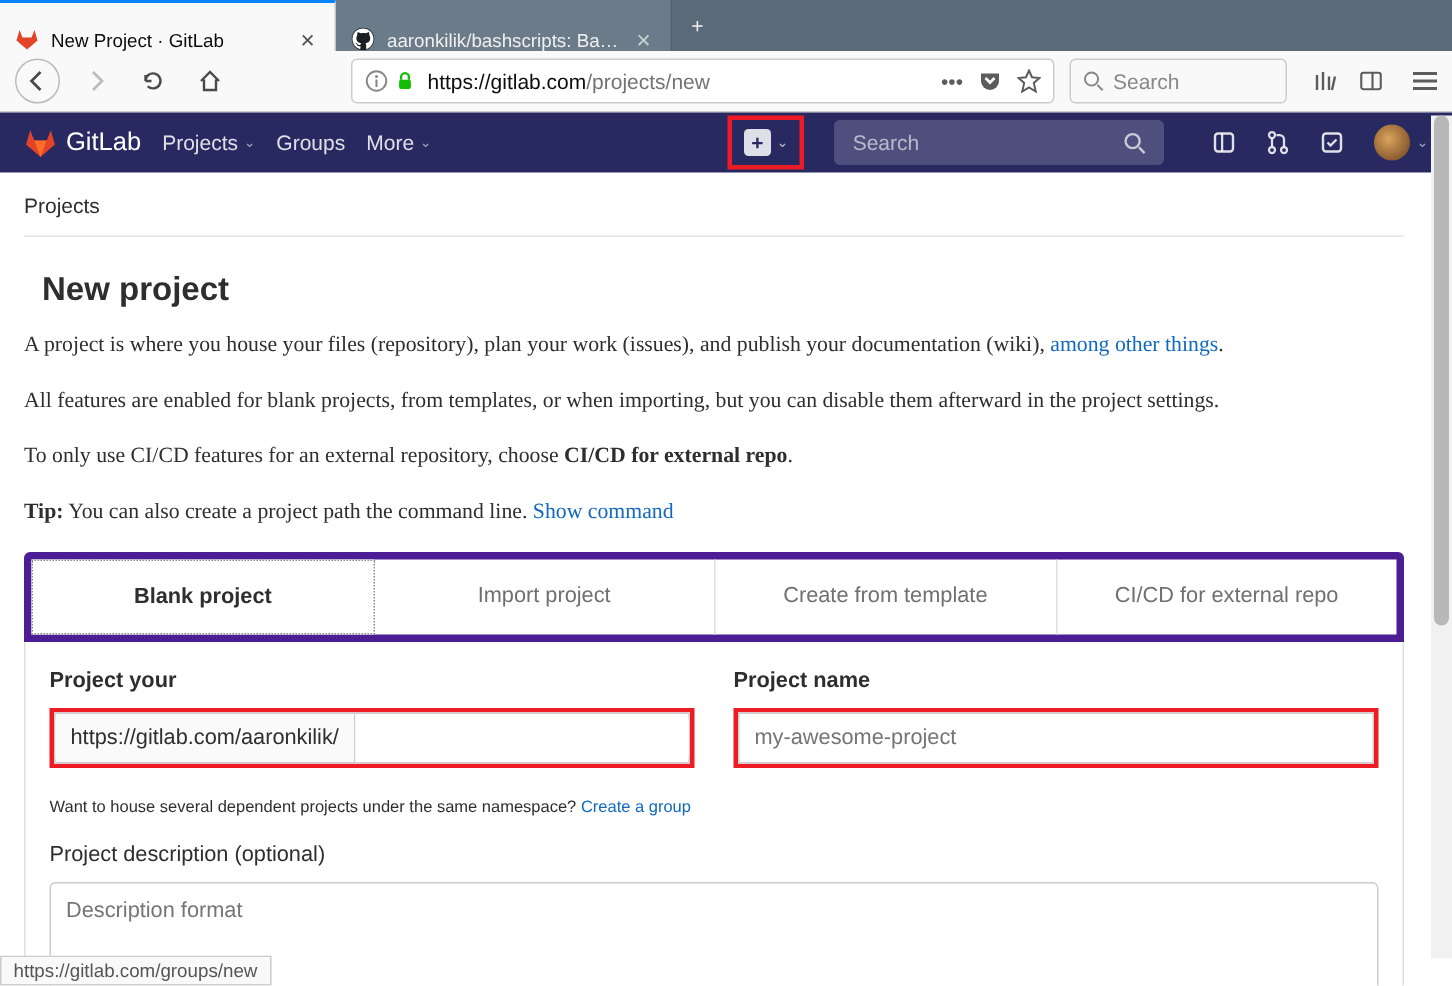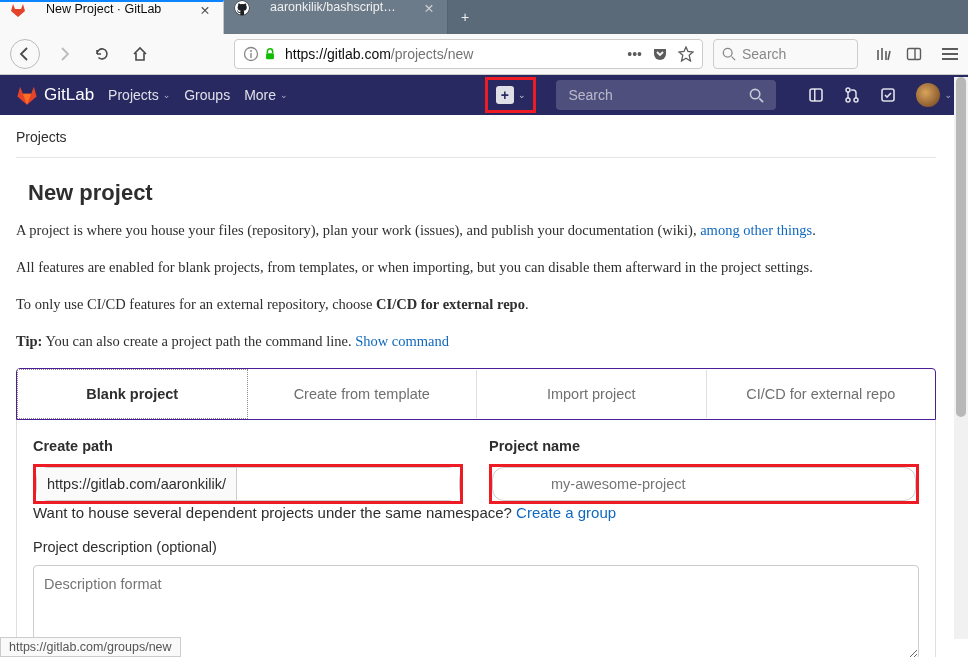--- a/index.html
+++ b/index.html
@@ -1,21 +1,21 @@
 <!DOCTYPE html>
 <html><head>
   <meta charset="utf-8">
   <style>
     * { margin: 0; padding: 0; box-sizing: border-box; }
     body { font-family: -apple-system, BlinkMacSystemFont, "Segoe UI", Helvetica, Arial, sans-serif; font-size: 14px; color: #2e2e2e; background: #fff; }
 
     
     .browser-chrome { background: #f0f0f0; border-bottom: 1px solid #ccc; }
     .tab-bar { display: flex; align-items: stretch; height: 34px; background: #5a6a78; position: relative; }
-    .tab { display: flex; align-items: flex-start; padding: 0 10px; gap: 20px; font-size: 12.5px; width: 224px; border-right: 1px solid rgba(0,0,0,0.2); position: relative; }
+    .tab { display: flex; align-items: flex-end; padding: 0 10px; gap: 8px; font-size: 12.5px; width: 224px; border-right: 1px solid rgba(0,0,0,0.2); position: relative; }
     .tab.active { background: #f9f9fa; color: #0c0c0d; border-top: 2px solid #0a84ff; }
     .tab.inactive { background: #6c7b89; color: #f0f0f0; }
     .tab .favicon { width: 16px; height: 16px; flex-shrink: 0; display: flex; align-items: center; justify-content: center; }
     .tab .title { flex: 1; white-space: nowrap; overflow: hidden; text-overflow: ellipsis; }
     .tab .close { width: 16px; height: 16px; display: flex; align-items: center; justify-content: center; color: inherit; opacity: 0.7; cursor: pointer; }
     .newtab-btn { width: 34px; display: flex; align-items: center; justify-content: center; color: #f0f0f0; cursor: pointer; }
 
     .toolbar { display: flex; align-items: center; padding: 6px 10px; gap: 10px; background: #f9f9fa; height: 40px; }
     .nav-btn { width: 28px; height: 28px; border-radius: 4px; display: flex; align-items: center; justify-content: center; color: #5c5c5c; cursor: pointer; }
     .nav-btn.back { border: 1px solid #bbb; border-radius: 50%; width: 30px; height: 30px; }
@@ -46,37 +46,37 @@
 
     
     .content { padding: 14px 16px 20px; max-width: 952px; position: relative; }
     .breadcrumb { font-size: 14px; color: #2e2e2e; padding-bottom: 12px; border-bottom: 1px solid #e5e5e5; margin-bottom: 22px; font-weight: 500; }
     h1 { font-size: 22px; font-weight: 700; margin-bottom: 14px; color: #2e2e2e; margin-left: 12px; }
     .para { font-size: 14.5px; color: #2e2e2e; margin-bottom: 16px; line-height: 1.45; font-family: Liberation Serif, serif; }
     .para a, .link { color: #1068bf; text-decoration: none; }
     .para strong { font-weight: 700; }
 
     
-    .tabs { display: flex; border: 1px solid #4c1d95; border-radius: 4px 4px 0 0; margin-top: 10px; align-items: center; }
+    .tabs { display: flex; border: 5px solid #4c1d95; border-radius: 4px 4px 0 0; margin-top: 10px; }
     .tabs .tab-item { flex: 1; text-align: center; padding: 16px 8px; font-size: 14.5px; color: #707070; cursor: pointer; border-right: 1px solid #dfdfdf; }
     .tabs .tab-item:last-child { border-right: none; }
     .tabs .tab-item.active { color: #2e2e2e; font-weight: 700; border: 1px dotted #888; background: #fff; position: relative; }
 
     
     .form-area { border: 1px solid #dfdfdf; border-top: none; padding: 18px 16px 24px; }
     .form-row { display: flex; gap: 26px; }
     .form-col { flex: 1; }
     .form-label { font-weight: 700; font-size: 14.5px; margin-bottom: 10px; display: block; }
     .input-wrap { border: 3px solid #ed1c24; padding: 0; }
-    .input-inner { border: 1px solid #ccc; border-radius: 12px; padding: 8px 10px; background: #fff; display: flex; }
+    .input-inner { border: 1px solid #ccc; border-radius: 0; padding: 8px 10px; background: #fff; display: flex; }
     .input-inner.path { padding: 0; background: #fafafa; }
     .input-inner.path .prefix { padding: 8px 10px; background: #fafafa; border-right: 1px solid #ccc; color: #2e2e2e; font-size: 14.5px; border-radius: 4px 0 0 4px; }
     .input-inner.path .rest { flex: 1; background: #fff; border-radius: 0 4px 4px 0; }
-    .input-plain { width: 100%; border: none; outline: none; font-size: 14.5px; color: #888; background: transparent; margin-left: 48px; }
-    .helper { font-size: 15px; color: #2e2e2e; margin-top: 0; }
+    .input-plain { width: 100%; border: none; outline: none; font-size: 14.5px; color: #888; background: transparent; }
+    .helper { font-size: 11px; color: #2e2e2e; margin-top: 20px; }
     .desc-label { font-weight: 400; font-size: 14.5px; margin: 18px 0 10px; display: block; }
     .textarea { width: 100%; min-height: 94px; border: 1px solid #ccc; border-radius: 4px; padding: 10px; font-size: 14.5px; color: #888; font-family: inherit; resize: both; }
 
     
     .scrollbar { position: absolute; right: 0; top: 77px; bottom: 18px; width: 14px; background: #f1f1f1; }
     .scrollthumb { position: absolute; left: 2px; right: 2px; top: 0; height: 340px; background: #b8b8b8; border-radius: 5px; }
 
     
     .status-bar { position: fixed; left: 0; bottom: 0; background: #f9f9fa; border: 1px solid #ccc; padding: 2px 8px; font-size: 12.5px; color: #555; }
 
@@ -251,29 +251,29 @@
     <p class="para">
       <span>To only use CI/CD features for an external repository, choose </span><strong>CI/CD for external repo</strong><span>.</span>
     </p>
 
     <p class="para">
       <strong>Tip:</strong><span> You can also create a project path the command line. </span><a href="#" class="link">Show command</a>
     </p>
 
     <div class="tabs">
       <div class="tab-item active">Blank project</div>
+      <div class="tab-item">Import project</div>
       <div class="tab-item">Create from template</div>
-      <div class="tab-item">Import project</div>
       <div class="tab-item">CI/CD for external repo</div>
     </div>
 
     <div class="form-area">
       <div class="form-row">
         <div class="form-col">
-          <label class="form-label">Create path</label>
+          <label class="form-label">Project your</label>
           <div class="input-wrap">
             <div class="input-inner path">
               <span class="prefix">https://gitlab.com/aaronkilik/</span>
               <span class="rest"><input class="input-plain" style="padding: 8px 10px; width: 100%;"></span>
             </div>
           </div>
         </div>
         <div class="form-col">
           <label class="form-label">Project name</label>
           <div class="input-wrap">

